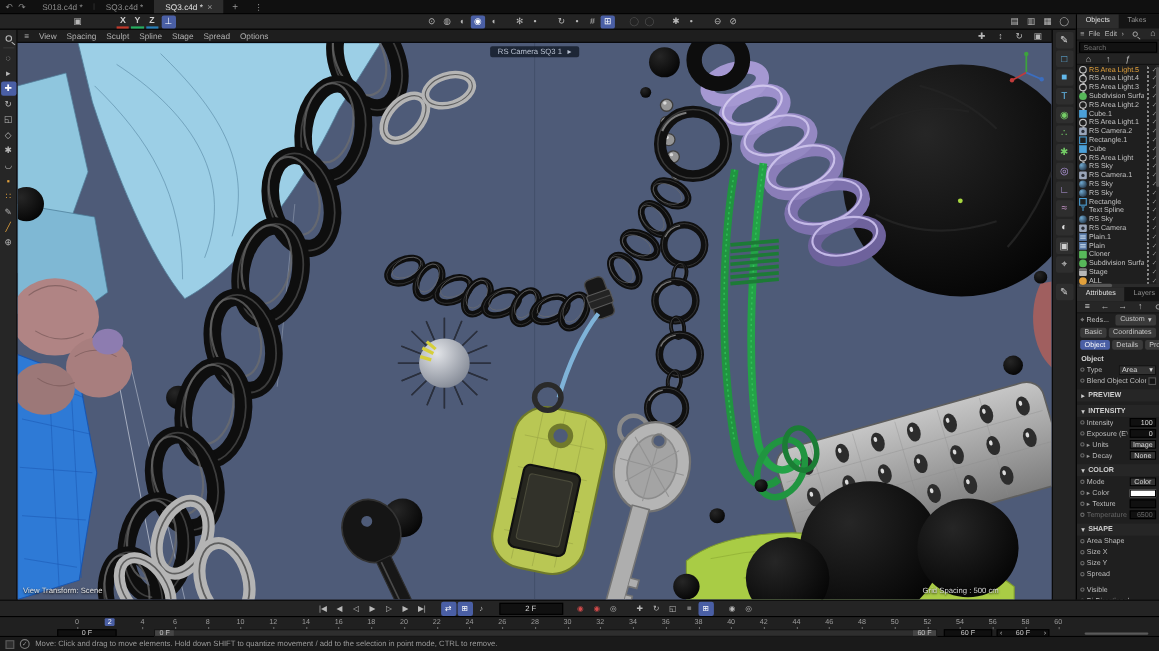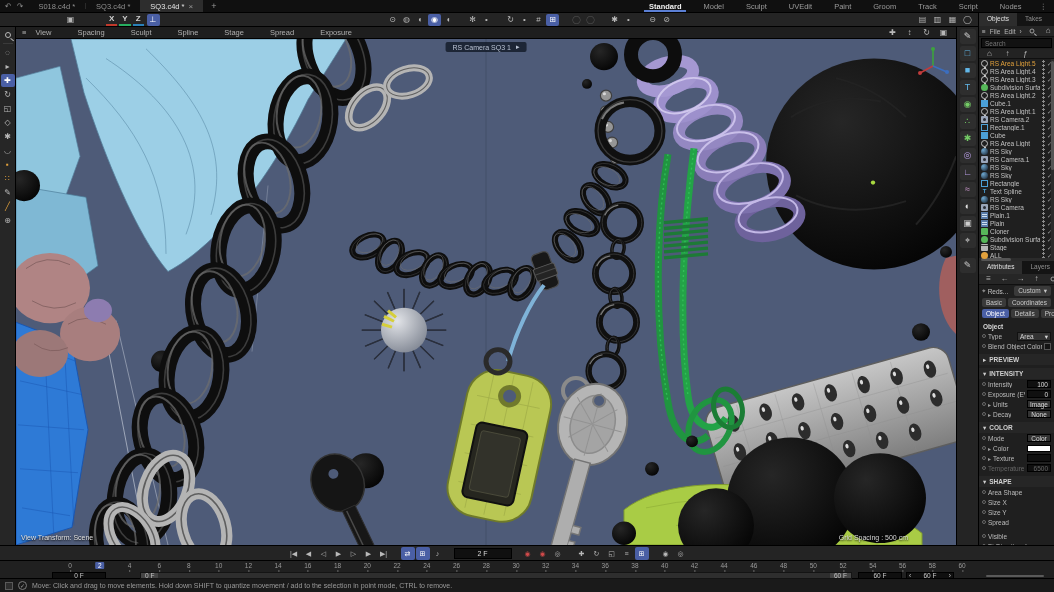--- a/index.html
+++ b/index.html
@@ -164,31 +164,20 @@
         <span class="tab-sep"></span>
         <span class="doc-tab">
           <span>SQ3.c4d *</span>
         </span>
         <span class="doc-tab active">
           <span>SQ3.c4d *</span>
           <span class="x">×</span>
         </span>
       </div>
     <div class="newtab">+</div>
-    <div class="layouts" id="layouts">
-        <span class="layout-tab active">Standard</span>
-        <span class="layout-tab">Model</span>
-        <span class="layout-tab">Sculpt</span>
-        <span class="layout-tab">UVEdit</span>
-        <span class="layout-tab">Paint</span>
-        <span class="layout-tab">Groom</span>
-        <span class="layout-tab">Track</span>
-        <span class="layout-tab">Script</span>
-        <span class="layout-tab">Nodes</span>
-      </div>
     <div class="more-v">⋮</div>
   </div>
 
   <div class="mid">
     <div class="midleft">
 
       <div class="row2">
         <div class="r2-left">
           <span class="ic">▣</span>
           <span id="axisbtns" style="display:flex;gap:2px;margin-left:26px;">
@@ -243,28 +232,28 @@
             <span class="ic" style="color: rgb(226, 161, 60);">▪</span>
             <span class="ic" style="color: rgb(226, 161, 60);">∷</span>
             <span class="ic">✎</span>
             <span class="ic" style="color: rgb(226, 161, 60);">╱</span>
             <span class="ic">⊕</span>
           </div>
 
         <div class="vpcol">
           <div class="vpmenubar">
             <span>≡</span>
-            <span id="vpmenus" style="display:flex;gap:26px;">
+            <span id="vpmenus" style="display:flex;gap:9px;">
                 <span class="mnu">View</span>
                 <span class="mnu">Spacing</span>
                 <span class="mnu">Sculpt</span>
                 <span class="mnu">Spline</span>
                 <span class="mnu">Stage</span>
                 <span class="mnu">Spread</span>
-                <span class="mnu">Exposure</span>
+                <span class="mnu">Options</span>
               </span>
             <span class="vp-viewctl" id="vpviewctl">
                 <span class="ic">✚</span>
                 <span class="ic">↕</span>
                 <span class="ic">↻</span>
                 <span class="ic">▣</span>
               </span>
           </div>
           <div class="viewport">
             <svg class="scene" viewBox="0 0 940 518" preserveAspectRatio="none">

